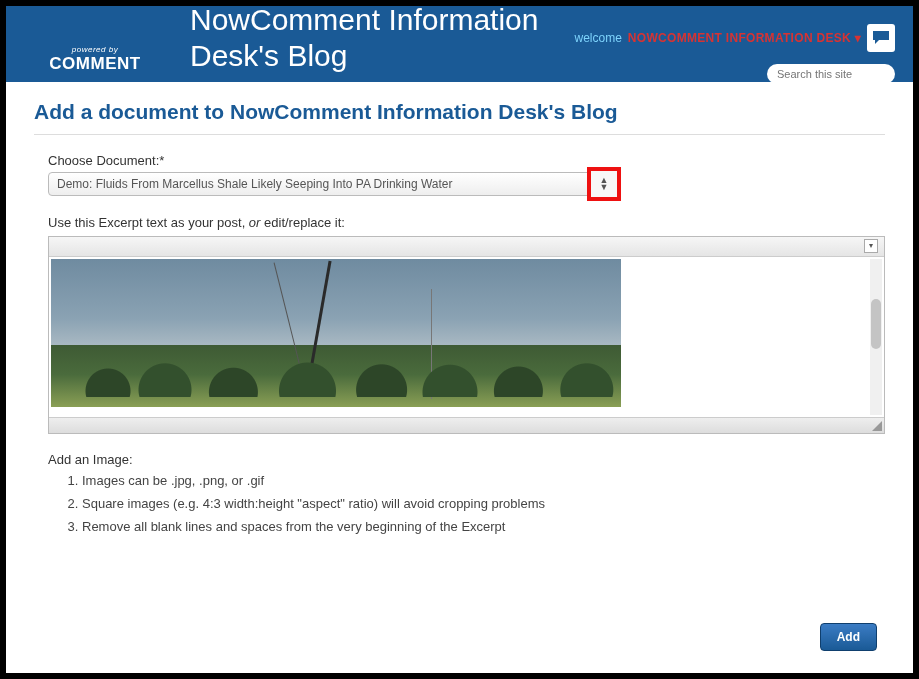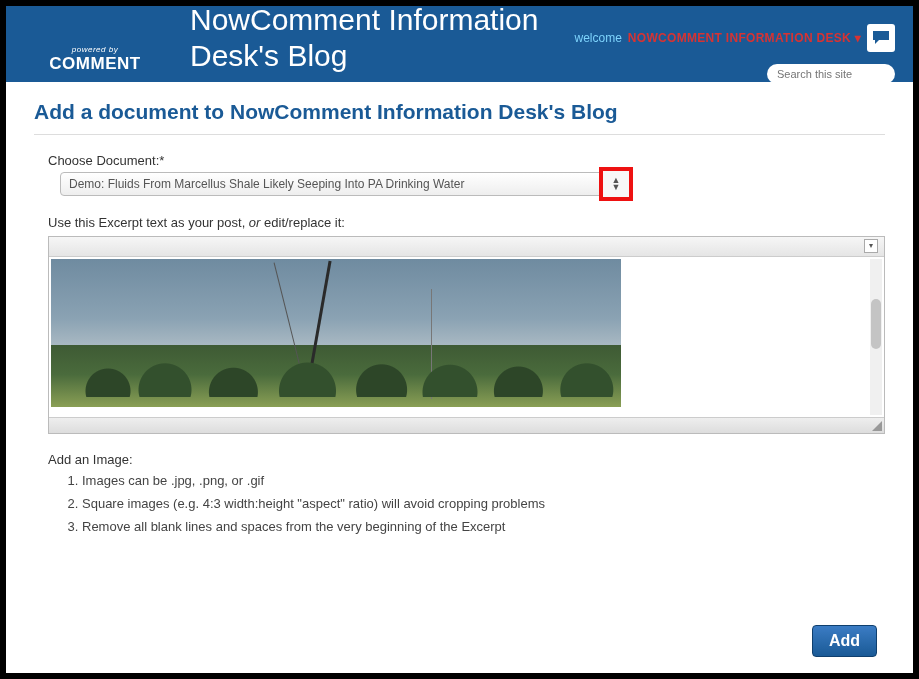--- a/index.html
+++ b/index.html
@@ -90,21 +90,20 @@
 .form-col { margin-left: 14px; }
 .label {
   font-size: 13px;
   color: #333;
   margin-bottom: 4px;
 }
 .select-row {
   display: flex;
   align-items: stretch;
   margin-bottom: 14px;
-  margin-left: 12px;
 }
 .select-field {
   flex: 0 0 545px;
   height: 24px;
   border: 1px solid #bbb;
   border-radius: 4px;
   background: linear-gradient(#fff,#eee);
   font-size: 12px;
   color: #555;
   padding: 3px 8px;
@@ -200,25 +199,25 @@
 .file-btn {
   display:inline-block; padding:3px 8px; border:1px solid #bbb;
   border-radius:4px; background:linear-gradient(#fff,#eee);
   font-size:11px; color:#333;
 }
 .no-file { color:#666; font-size:12px; margin-left:4px;}
 .hints-label { font-size:13px; color:#333; margin-bottom:10px;}
 .hints-list { list-style: decimal; margin-left: 34px; font-size:13px; color:#444;}
 .hints-list li { margin-bottom: 8px; }
 .add-btn {
-  position:absolute; right:36px; bottom:16px;
+  position:absolute; right:36px; bottom:22px;
   background: linear-gradient(#3b7cc4,#1a5a96);
   color:#fff; border:1px solid #0f3f6e;
   padding: 6px 16px; border-radius:4px;
-  font-size:16px; font-weight:600;
+  font-size:12px; font-weight:600;
 }
 </style>
 </head>
 <body>
 
 <div class="header">
   <div class="logo-area">
     <div class="powered-by">powered by</div>
     <div class="logo-comment">COMMENT</div>
   </div>

